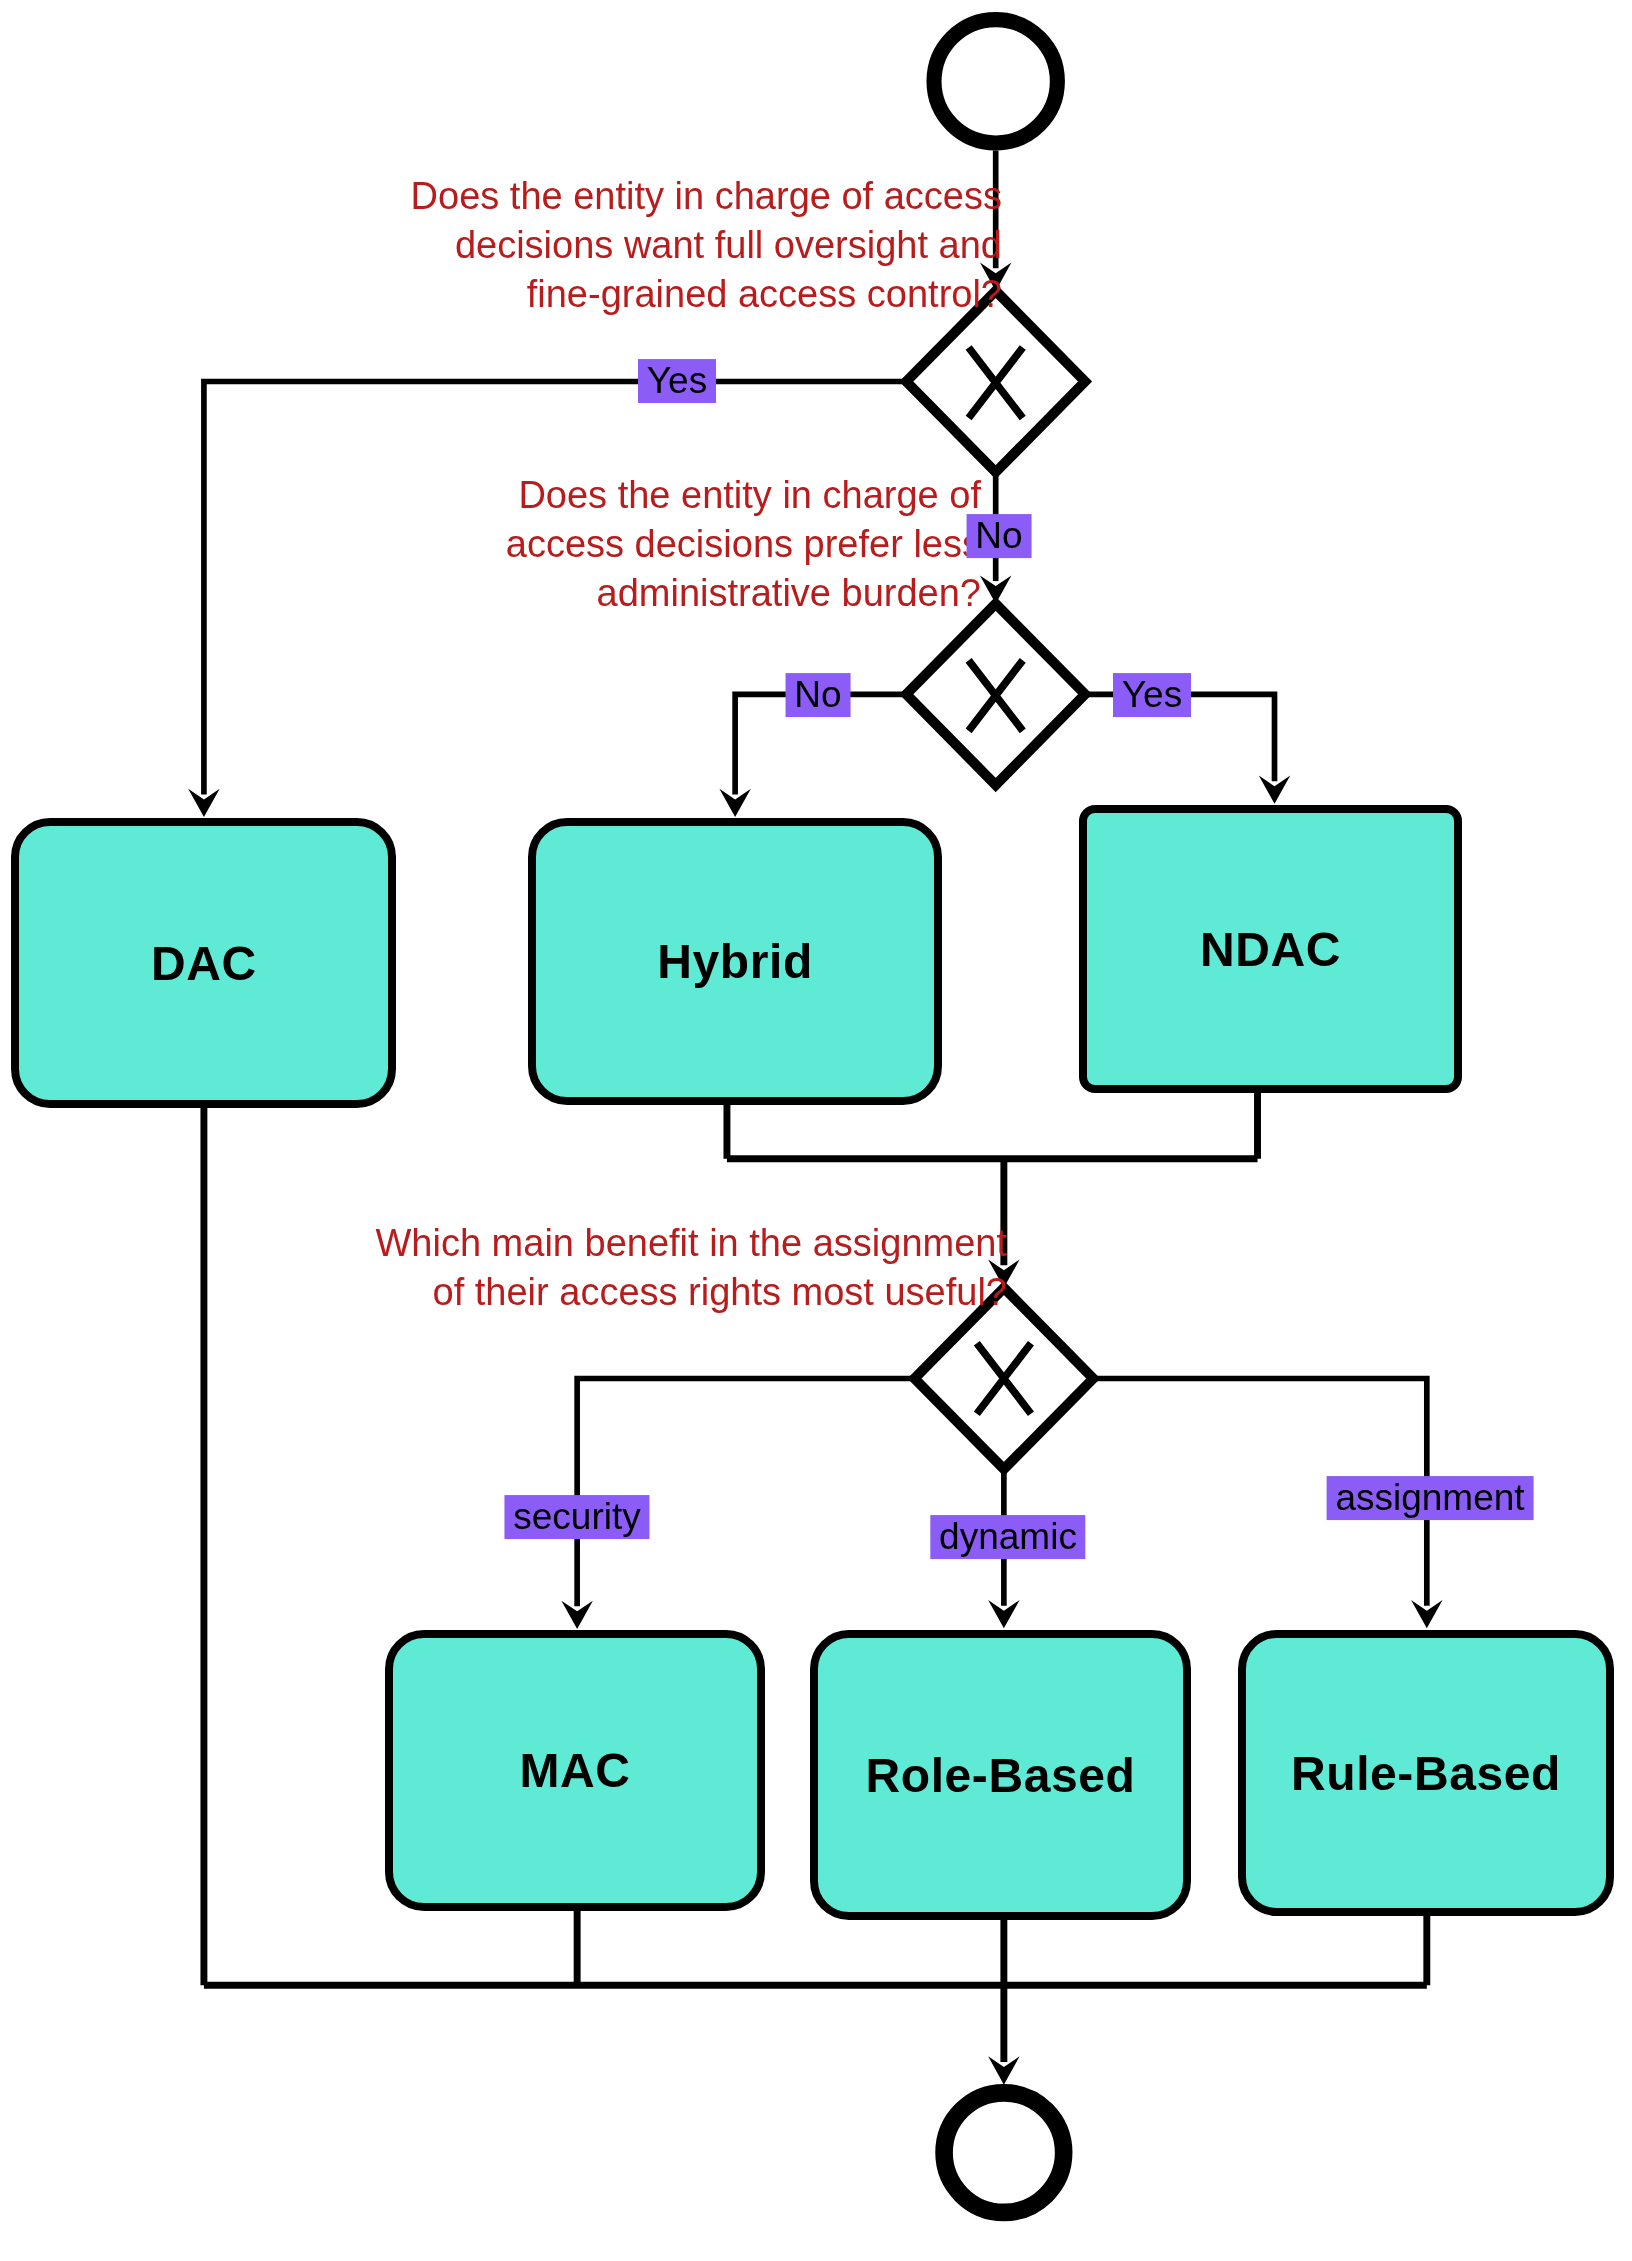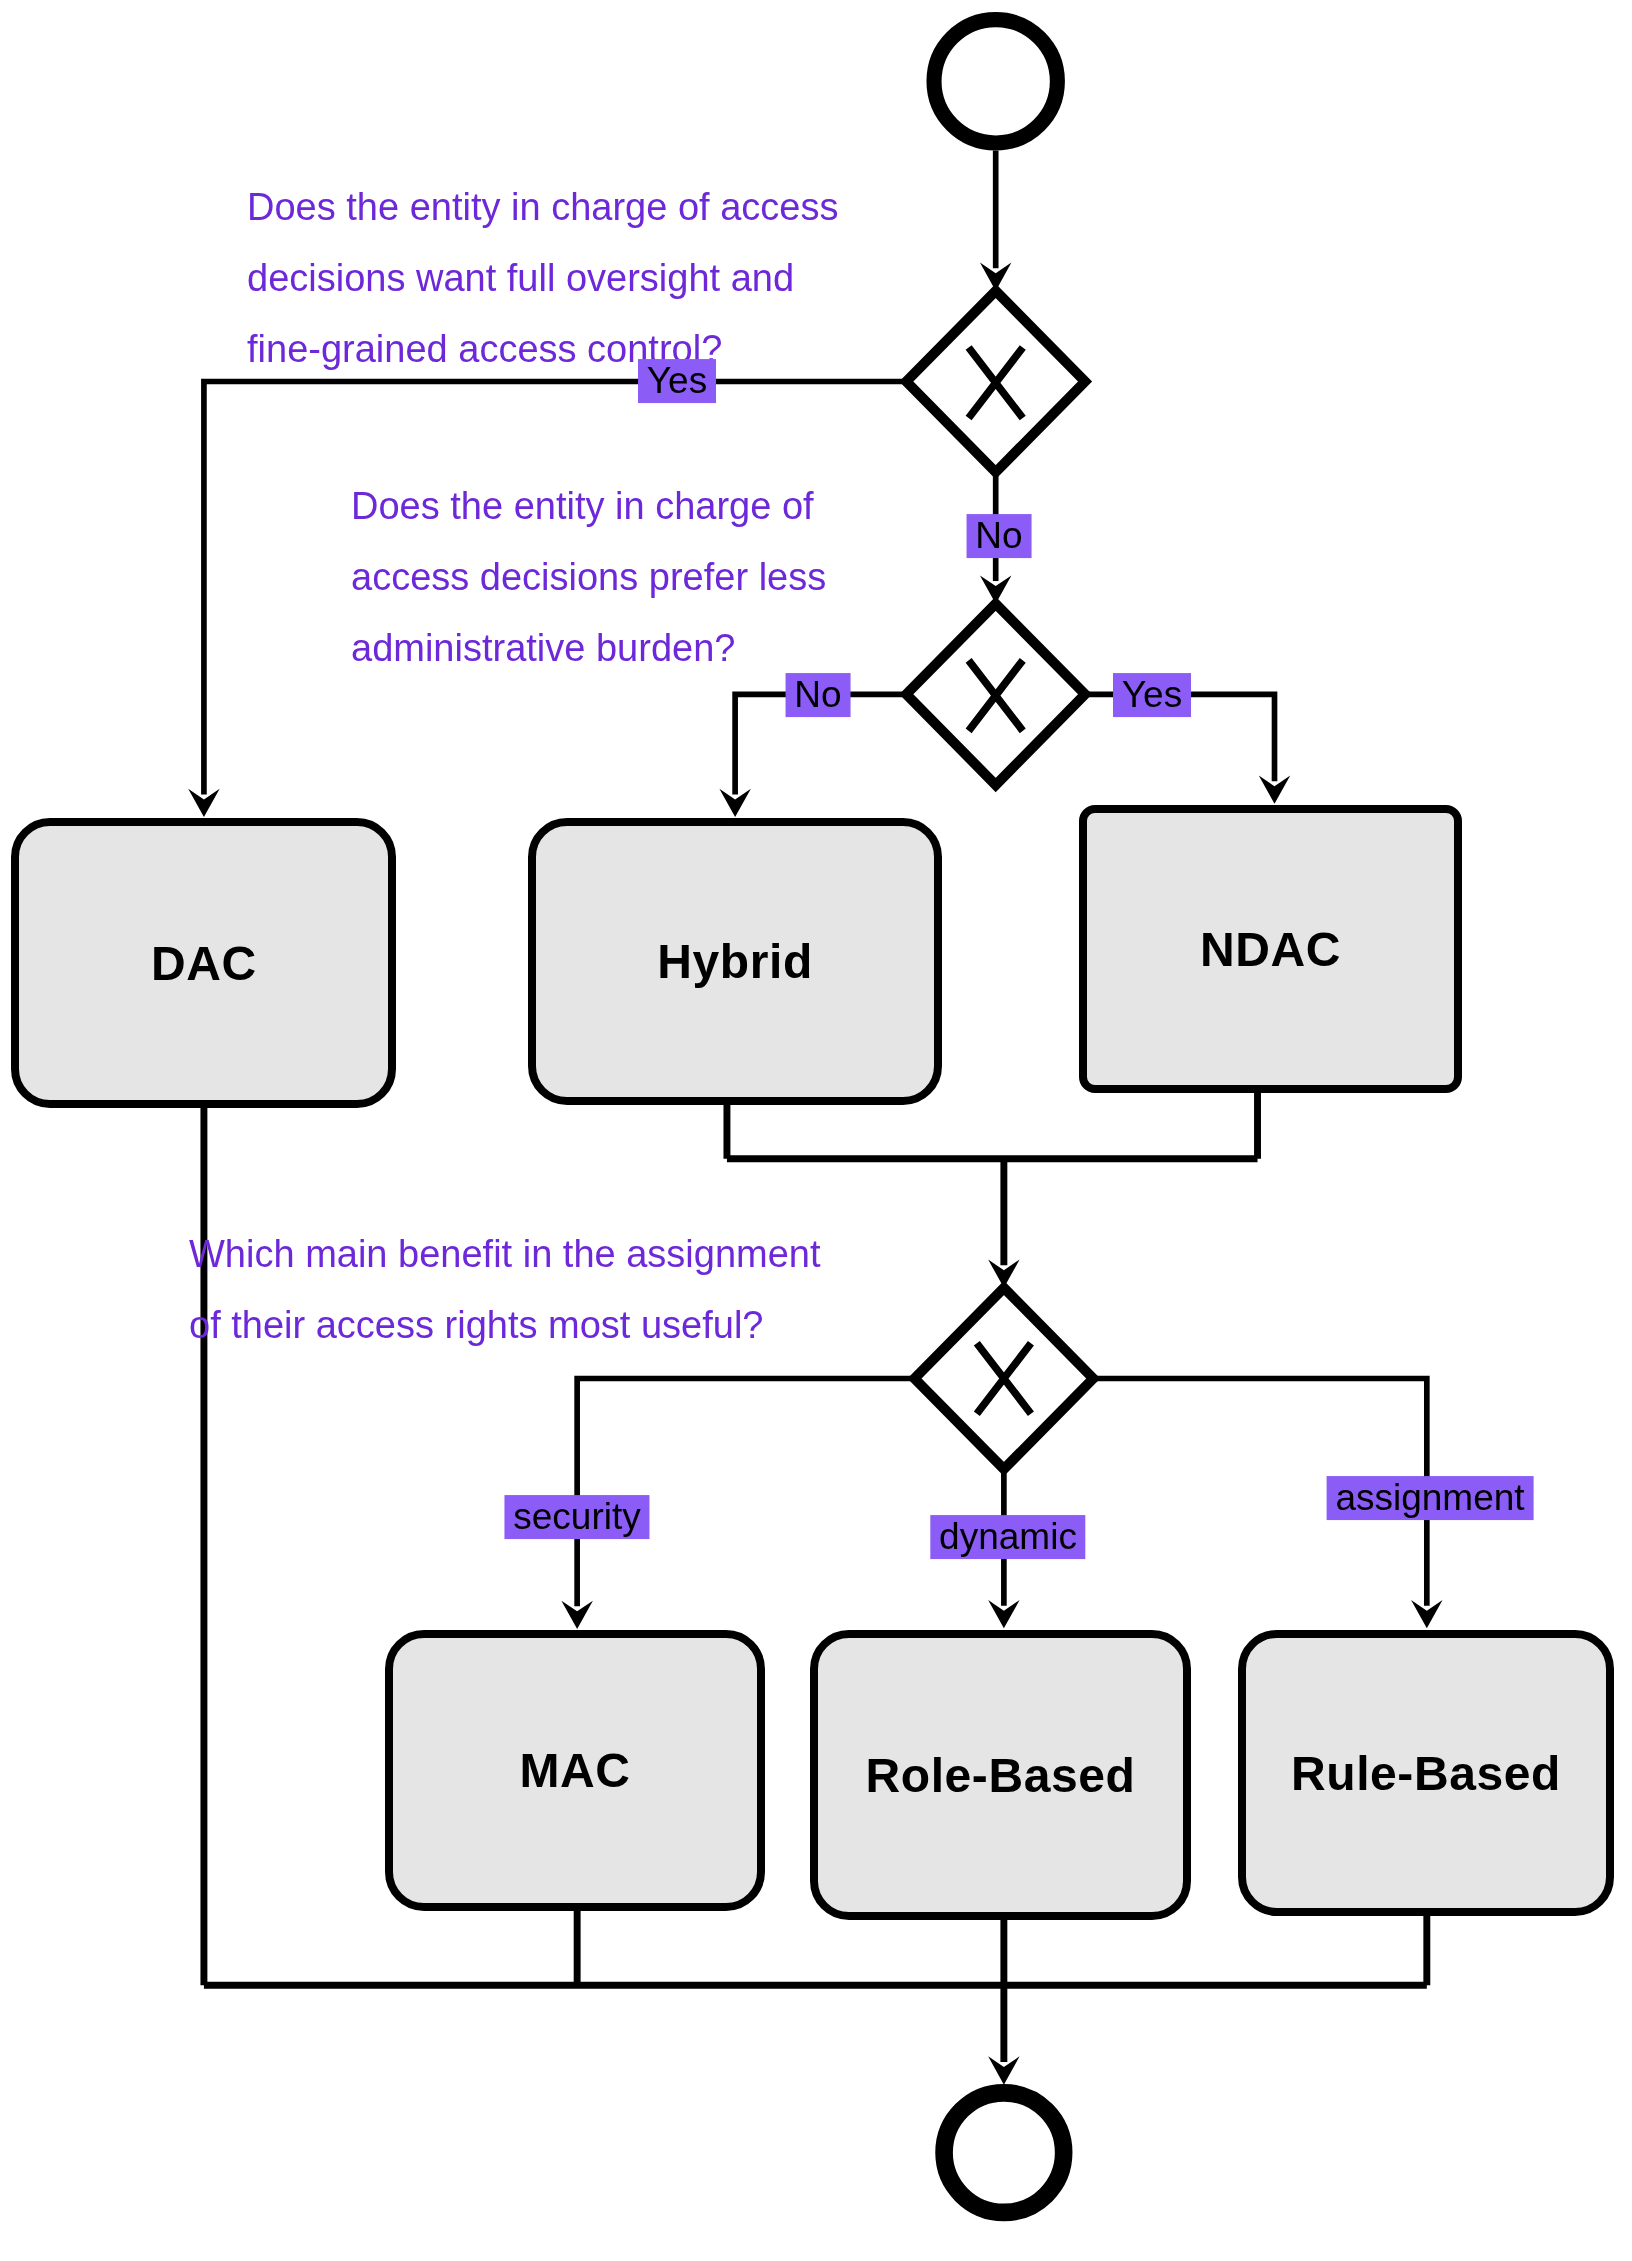--- a/index.html
+++ b/index.html
@@ -8,41 +8,41 @@
     width: 1632px;
     height: 2261px;
     background: #ffffff;
     font-family: "Liberation Sans", sans-serif;
     color: #000000;
     overflow: hidden;
   }
   svg.wires { position: absolute; left: 0; top: 0; }
   .question {
     position: absolute;
-    text-align: left;
+    text-align: right;
     font-size: 38px;
-    line-height: 71px;
+    line-height: 49px;
     white-space: pre-line;
-    color: #6d28d9;
+    color: #b91c1c;
   }
   .branch-label {
     position: absolute;
     transform: translate(-50%, -50%);
     background: #8b5cf6;
     padding: 2.5px 8.8px;
     font-size: 37px;
     line-height: 1.05;
     color: #000;
   }
   .task {
     position: absolute;
     box-sizing: border-box;
     border: 8.8px solid #000000;
     border-radius: 39px;
-    background: #e5e5e5;
+    background: #5eead4;
     display: flex;
     align-items: center;
     justify-content: center;
   }
   .task .task-label {
     font-weight: bold;
     font-size: 48px;
     letter-spacing: 0.6px;
   }
 </style>

